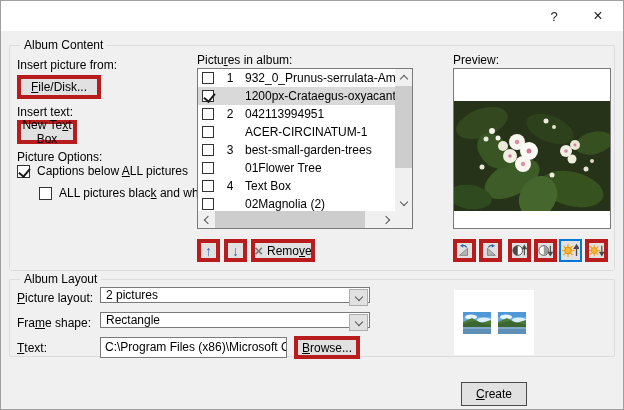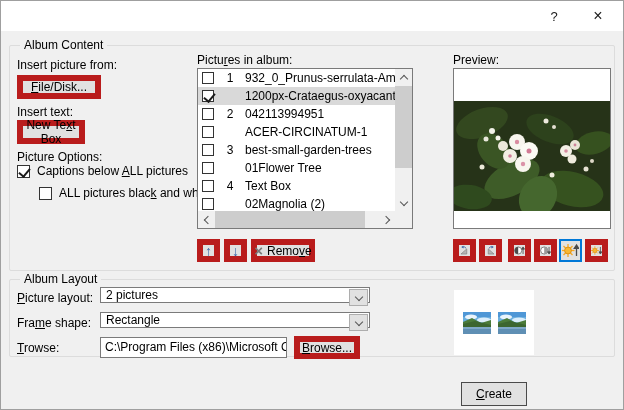--- a/index.html
+++ b/index.html
@@ -35,21 +35,21 @@
     position:absolute; border:1px solid #dcdcdc; border-radius:2px;
   }
   .groupbox > .glabel {
     position:absolute; top:-8px; left:10px; background:#f0f0f0; padding:0 4px;
     line-height:14px;
   }
   .g-content { left:8px; top:44px; width:606px; height:226px; }
   .g-layout  { left:8px; top:278px; width:606px; height:78px; }
   
   .btn {
-    position:absolute; background:#e1e1e1; border:6px solid #b91c1c;
+    position:absolute; background:#e1e1e1; border:4px solid #b91c1c;
     display:flex; align-items:center; justify-content:center;
     font-size:12px; cursor:default;
   }
   .key { text-decoration: underline; }
   .lbl { position:absolute; white-space:nowrap; }
   .cbx {
     width:13px; height:13px; background:#fff; border:1px solid #333;
     position:relative; flex:0 0 auto;
   }
   .cbx.checked::after {
@@ -157,21 +157,21 @@
   </div>
 
   <span class="lbl" style="left:16px; top:57px;">Insert picture from:</span>
 
   <button class="btn" style="left:16px; top:74px; width:84px; height:24px;">
     <span><span></span><span class="key">F</span><span>ile/Disk...</span></span>
   </button>
 
   <span class="lbl" style="left:16px; top:104px;">Insert text:</span>
 
-  <button class="btn" style="left:16px; top:119px; width:68px; height:24px;">
+  <button class="btn" style="left:16px; top:119px; width:60px; height:24px;">
     <span><span>New Te</span><span class="key">x</span><span>t Box</span></span>
   </button>
 
   <span class="lbl" style="left:16px; top:149px;">Picture Options:</span>
 
   <div class="chk-row" style="left:16px; top:163px;">
     <span class="cbx checked"></span>
     <span><span>Captions below </span><span class="key">A</span><span>LL pictures</span></span>
   </div>
 
@@ -365,21 +365,21 @@
   </div>
 
   <span class="lbl" style="left:16px; top:315px;"><span>Fra</span><span class="key">m</span><span>e shape:</span></span>
   <div class="combo" style="left:99px; top:311px; width:270px;">
     <span>Rectangle</span>
     <span class="combo-btn">
         <span class="chev down"></span>
       </span>
   </div>
 
-  <span class="lbl" style="left:16px; top:340px;"><span class="key">T</span><span>rowse:</span></span>
+  <span class="lbl" style="left:16px; top:340px;"><span class="key">T</span><span>text:</span></span>
   <div class="textinput" style="left:99px; top:336px; width:187px;">C:\Program Files (x86)\Microsoft Off</div>
   <button class="btn" style="left:293px; top:335px; width:66px; height:23px;">
     <span><span class="key">B</span><span>rowse...</span></span>
   </button>
 
   <div class="layout-thumb">
     <svg class="mini-pic" style="left:9px;" viewBox="0 0 28 22" preserveAspectRatio="none">
       <rect width="28" height="13" fill="#6aaede"></rect>
       <rect y="0" width="28" height="5" fill="#4f97d6"></rect>
       <ellipse cx="8" cy="5" rx="6" ry="2.4" fill="#eaf4fc"></ellipse>

